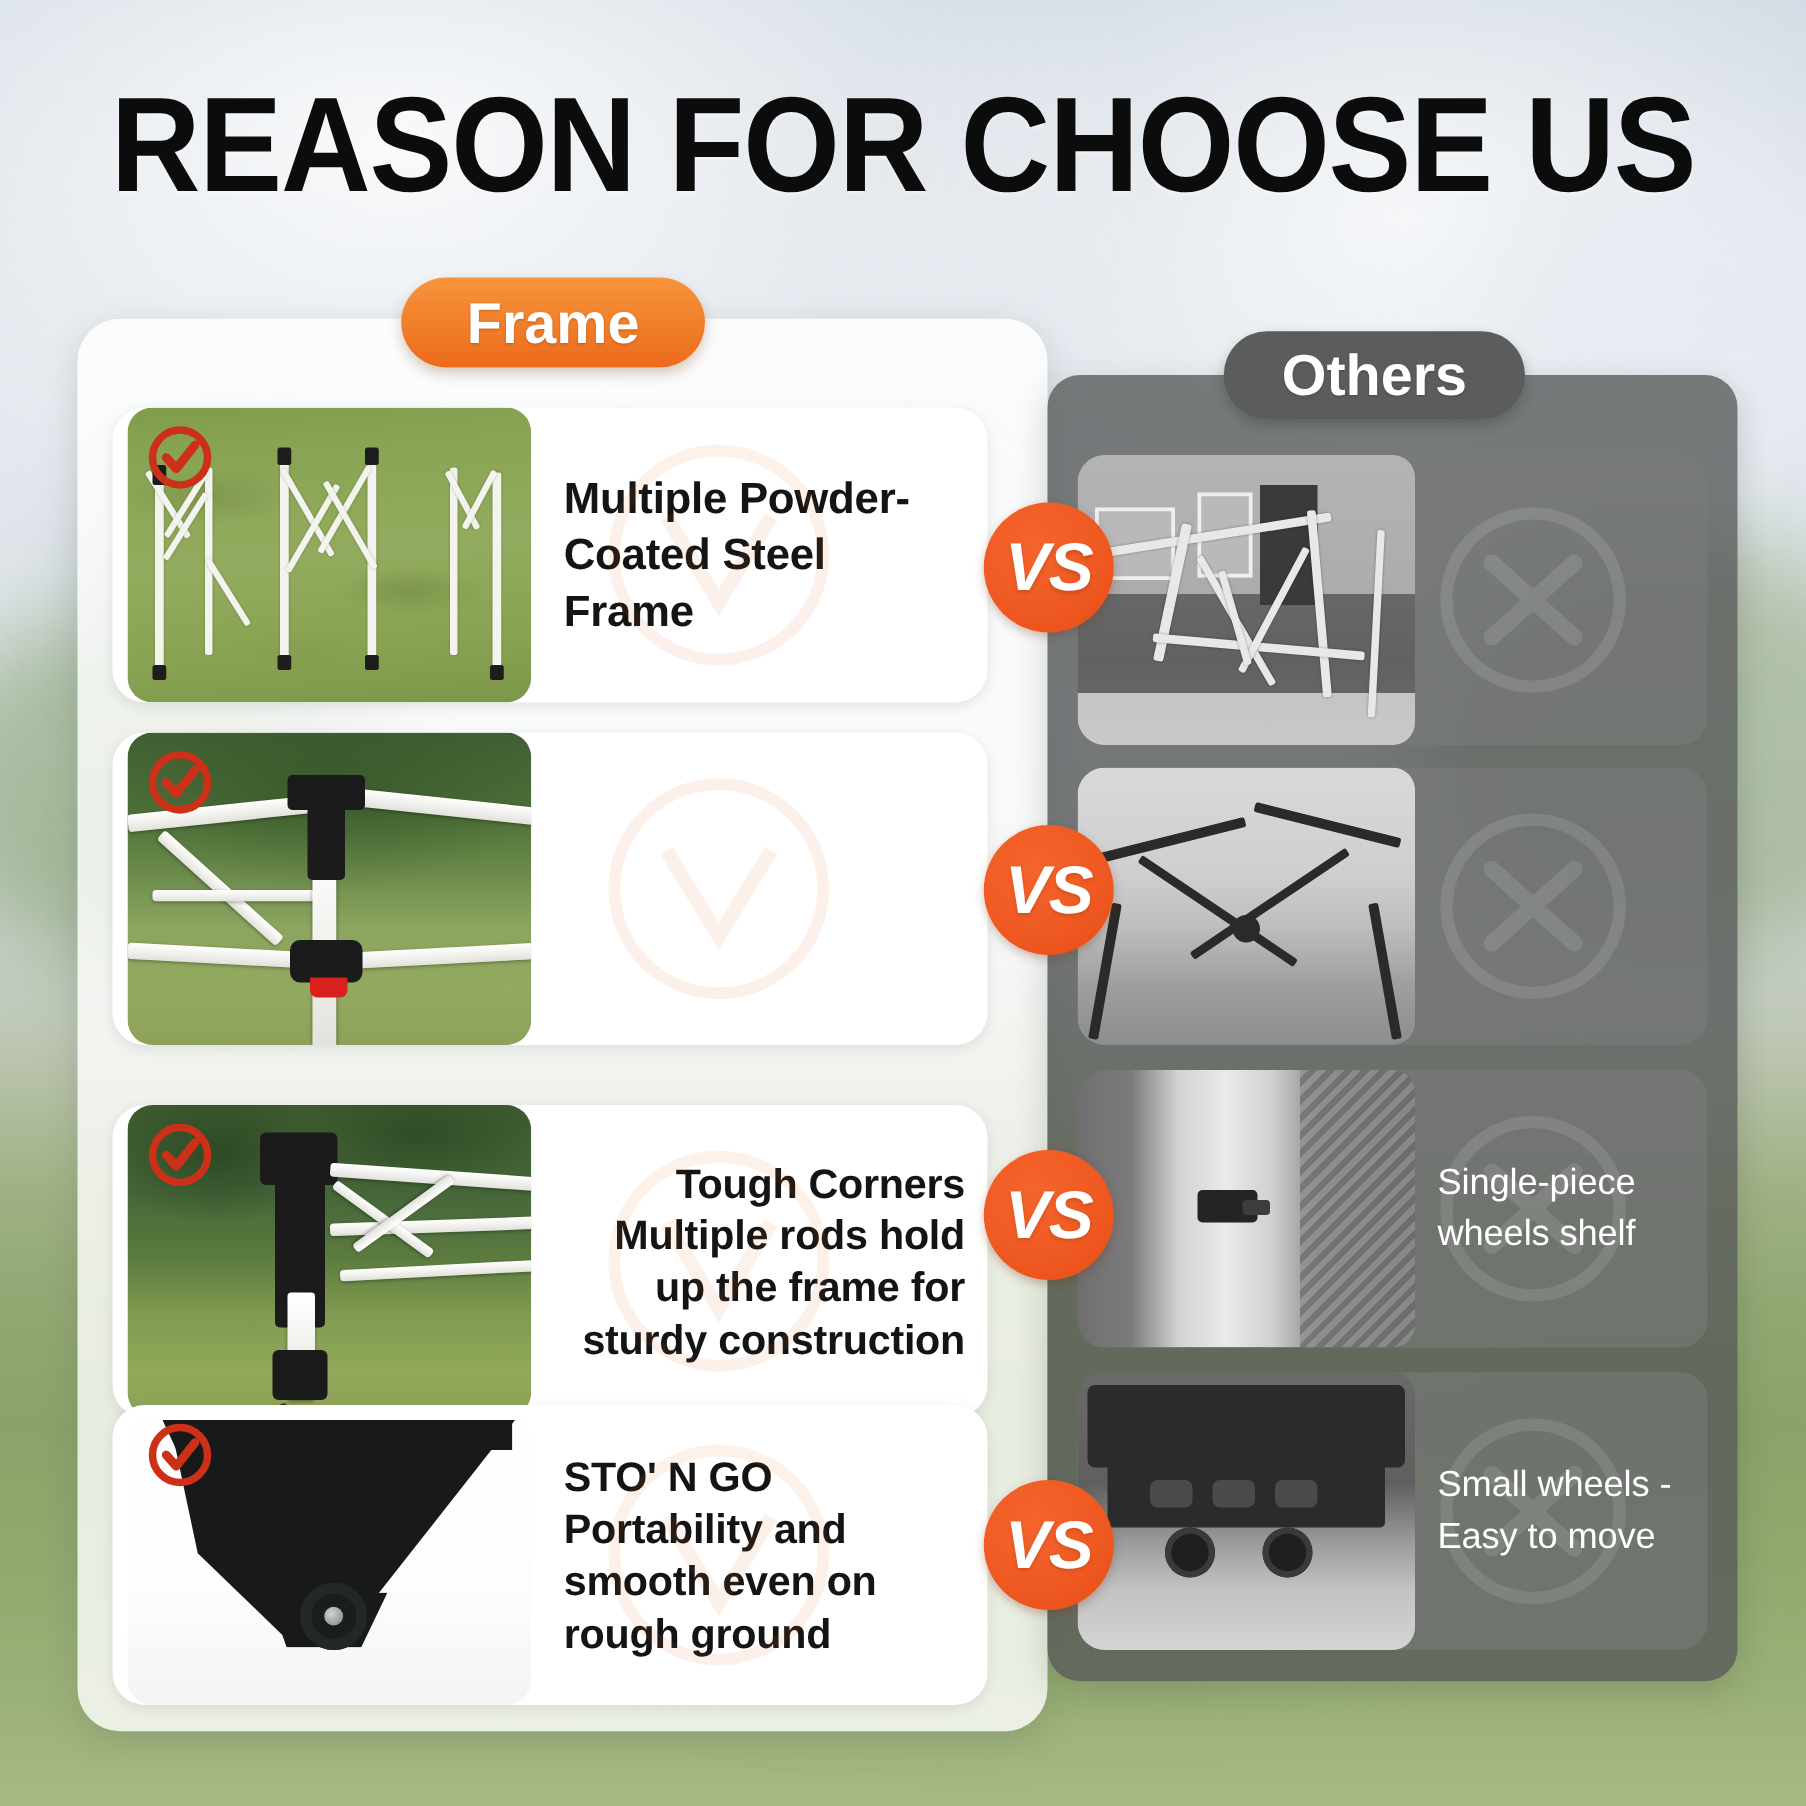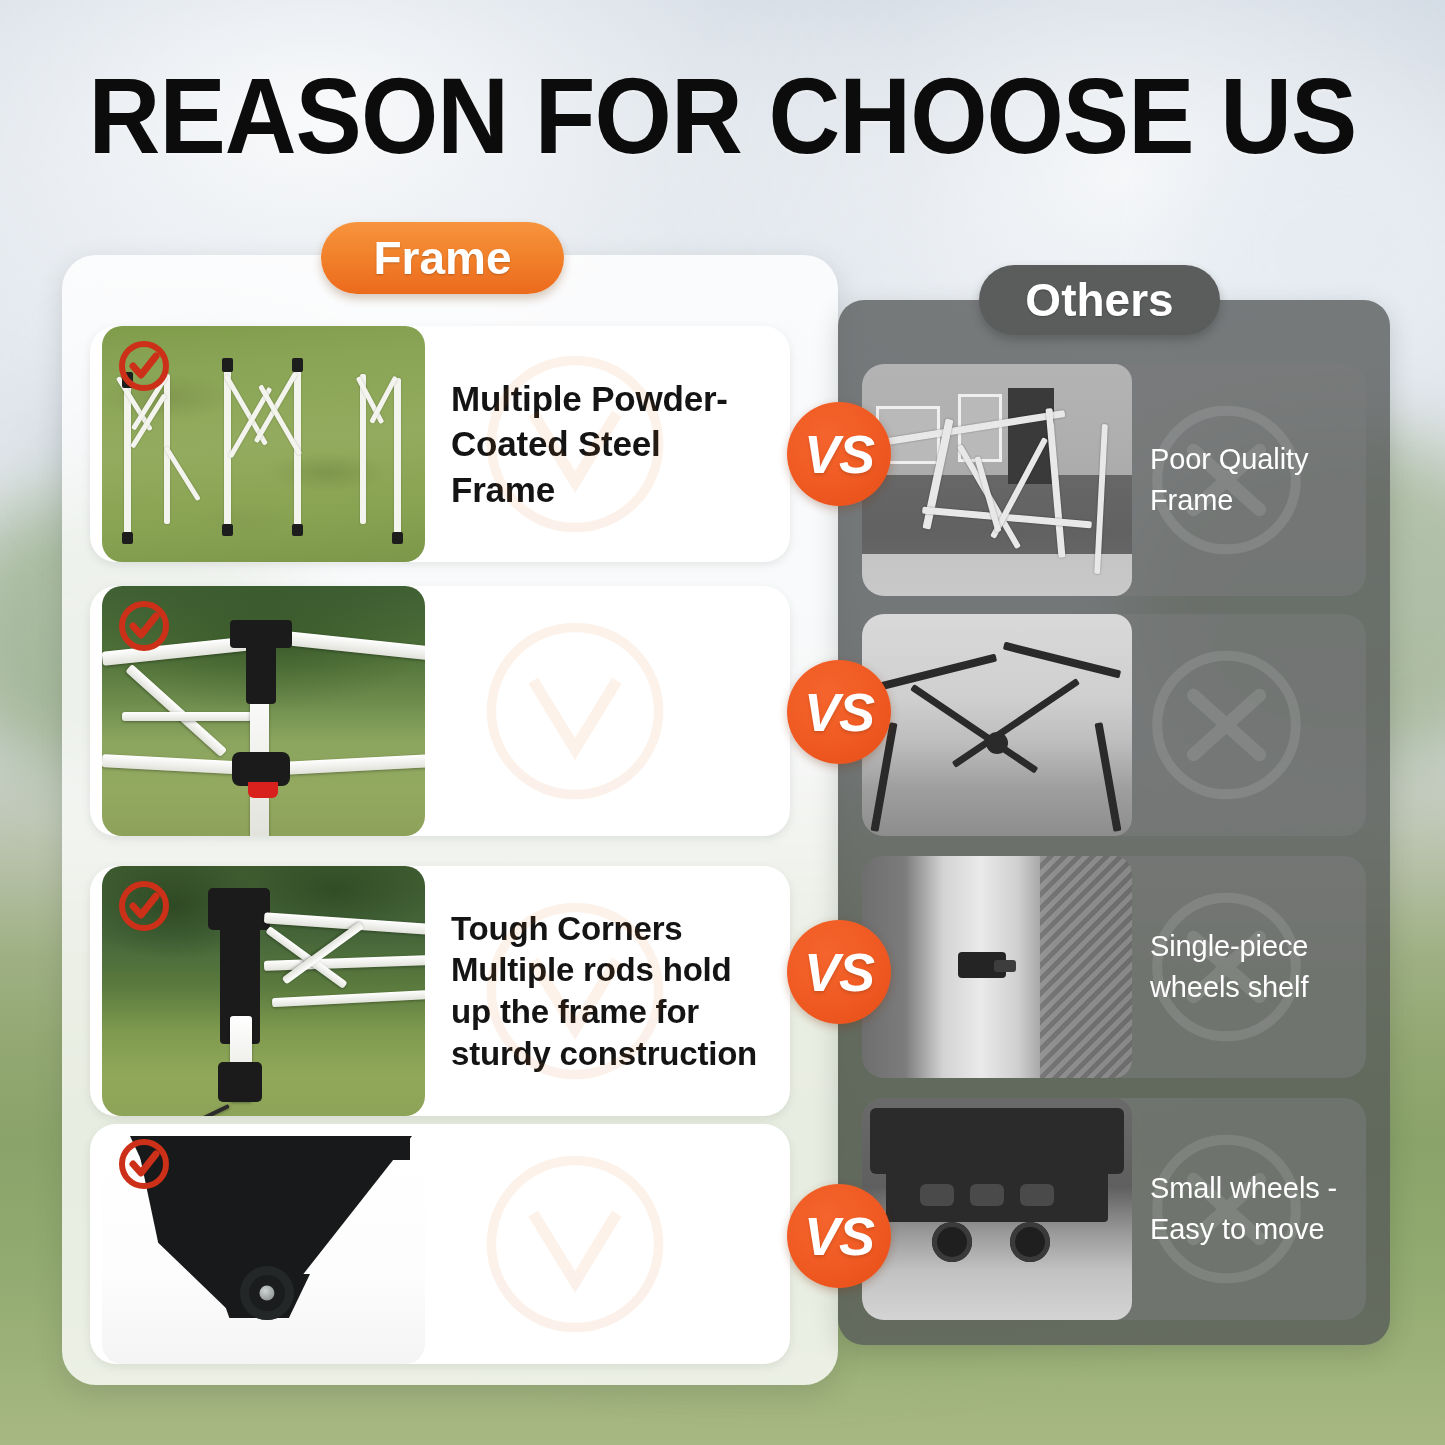--- a/index.html
+++ b/index.html
@@ -273,21 +273,21 @@
   </div>
   <span class="wm-ours">
     <svg viewBox="0 0 100 100">
       <circle cx="50" cy="50" r="44" fill="none" stroke="#e0701f" stroke-width="5"></circle>
       <path d="M28 34 L50 70 L72 34" fill="none" stroke="#e0701f" stroke-width="6"></path>
     </svg>
   </span>
 </div>
 <div class="vs" style="left:787px;top:660px;">VS</div>
 
-<div class="ours-row" style="top:866px;height:250px;">
+<div class="ours-row" style="top:884px;height:250px;text-align:right;">
   <div class="photo">
     <div class="ph ph-corner"></div>
     <div class="blk" style="left:106px;top:22px;width:62px;height:42px;border-radius:5px;"></div>
     <div class="blk" style="left:118px;top:58px;width:40px;height:120px;border-radius:4px;"></div>
     <div class="wbar" style="left:128px;top:150px;width:22px;height:86px;"></div>
     <div class="blk" style="left:116px;top:196px;width:44px;height:40px;border-radius:5px;"></div>
     <div class="wbar" style="left:162px;top:52px;width:165px;height:11px;transform:rotate(4deg);"></div>
     <div class="wbar" style="left:162px;top:92px;width:168px;height:10px;transform:rotate(-2deg);"></div>
     <div class="wbar" style="left:168px;top:60px;width:96px;height:8px;transform:rotate(36deg);transform-origin:0 0;"></div>
     <div class="wbar" style="left:262px;top:62px;width:96px;height:8px;transform:rotate(144deg);transform-origin:0 0;"></div>
@@ -320,20 +320,21 @@
     <div class="bagbody" style="left:112px;top:150px;width:96px;height:44px;
          clip-path:polygon(0 0,100% 0,78% 100%,16% 100%);"></div>
     <div class="wheel" style="left:138px;top:142px;width:54px;height:54px;"></div>
     <span class="check-badge">
       <svg viewBox="0 0 56 56">
         <circle cx="28" cy="28" r="22" fill="none" stroke="#cc3018" stroke-width="6"></circle>
         <path d="M17 28 L25 37 L40 18" fill="none" stroke="#cc3018" stroke-width="7" stroke-linecap="round" stroke-linejoin="round"></path>
       </svg>
     </span>
   </div>
+  <div class="txt small">STO' N GO Portability and smooth even on rough ground</div>
   <span class="wm-ours">
     <svg viewBox="0 0 100 100">
       <circle cx="50" cy="50" r="44" fill="none" stroke="#e0701f" stroke-width="5"></circle>
       <path d="M28 34 L50 70 L72 34" fill="none" stroke="#e0701f" stroke-width="6"></path>
     </svg>
   </span>
 </div>
 <div class="vs" style="left:787px;top:1184px;">VS</div>
 
 <div class="others-row" style="top:364px;height:232px;">
@@ -344,21 +345,20 @@
     <div class="door" style="left:146px;top:24px;width:46px;height:96px;"></div>
     <div class="gbar" style="left:24px;top:60px;width:180px;height:7px;transform:rotate(-9deg);"></div>
     <div class="gbar" style="left:72px;top:54px;width:8px;height:112px;transform:rotate(12deg);"></div>
     <div class="gbar" style="left:190px;top:44px;width:7px;height:150px;transform:rotate(-5deg);"></div>
     <div class="gbar" style="left:60px;top:150px;width:170px;height:7px;transform:rotate(5deg);"></div>
     <div class="gbar" style="left:100px;top:80px;width:118px;height:6px;transform:rotate(60deg);transform-origin:0 0;"></div>
     <div class="gbar" style="left:186px;top:76px;width:112px;height:6px;transform:rotate(118deg);transform-origin:0 0;"></div>
     <div class="gbar" style="left:118px;top:92px;width:78px;height:6px;transform:rotate(74deg);transform-origin:0 0;"></div>
     <div class="gbar" style="left:236px;top:60px;width:6px;height:150px;transform:rotate(3deg);"></div>
   </div>
-  <div class="otxt">Poor Quality Frame</div>
   <span class="wm-others">
     <svg viewBox="0 0 100 100">
       <circle cx="50" cy="50" r="42" fill="none" stroke="#ffffff" stroke-width="6"></circle>
       <path d="M30 32 L70 68 M70 32 L30 68" stroke="#ffffff" stroke-width="8" stroke-linecap="round"></path>
     </svg>
   </span>
 </div>
 
 <div class="others-row" style="top:614px;height:222px;">
   <div class="ophoto">

